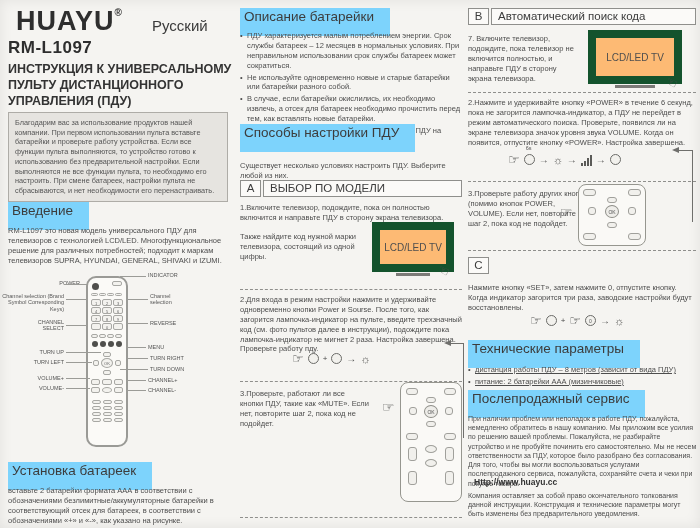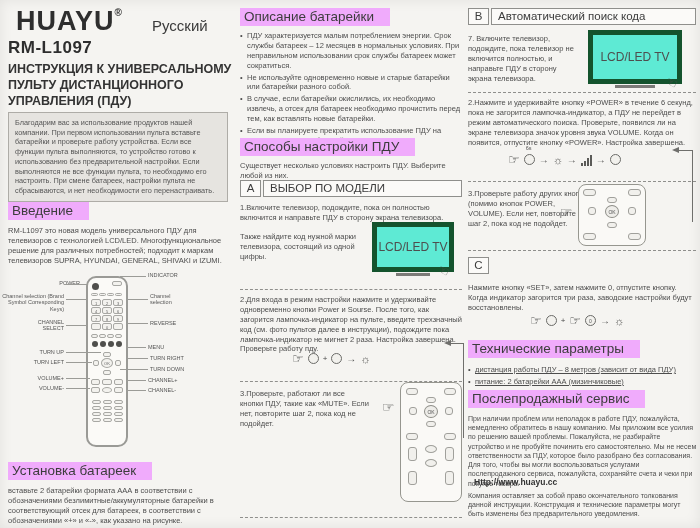--- a/index.html
+++ b/index.html
@@ -7,35 +7,35 @@
         font-family:"Liberation Sans",sans-serif;color:#4a4a4a;overflow:hidden;
         box-shadow:inset 0 0 14px rgba(0,0,0,.08);}
   .abs{position:absolute;}
   .brand{font-size:27px;font-weight:bold;letter-spacing:1px;color:#2e2e2e;}
   .reg{font-size:10px;vertical-align:14px;font-weight:bold;}
   .lang{font-size:15px;color:#3a3a3a;}
   .model{font-size:17px;font-weight:bold;color:#2e2e2e;letter-spacing:.5px;}
   .doc-title{font-size:12.5px;font-weight:bold;color:#333;line-height:1.28;width:226px;}
   .graybox{width:206px;border:1px solid #aeaca7;background:#e6e4e0;padding:5px 6px;
            font-size:7.3px;line-height:1.33;color:#555;}
-  .sec-h{font-size:13.5px;color:#3c3c3c;background:#f0abfc;display:inline-block;
-         padding:1px 16px 2px 4px;}
+  .sec-h{font-size:13.5px;color:#3c3c3c;background:#7dd3fc;display:inline-block;
+         padding:1px 16px 12px 4px;}
   .body-t{font-size:7.5px;line-height:1.32;color:#4d4d4d;}
   .small-t{font-size:7px;line-height:1.32;color:#4d4d4d;}
   .boxhdr{display:flex;gap:2px;align-items:stretch;}
   .bh-letter{border:1px solid #8f8f8c;background:#fbfaf8;min-width:15px;text-align:center;
              font-size:11.5px;padding:1px 2px 2px;color:#3c3c3c;}
   .bh-title{border:1px solid #8f8f8c;background:#fbfaf8;flex:1;font-size:11.5px;
             padding:1px 6px 2px;color:#3c3c3c;white-space:nowrap;overflow:hidden;}
   .dash{border-top:1px dashed #8f8f8c;height:0;}
   .bullets div{margin-bottom:2px;position:relative;padding-left:7px;}
   .bullets div::before{content:"•";position:absolute;left:0;top:0;}
   
-  .tv{border:5px solid #14532d;background:#5eead4;display:flex;align-items:center;
-      justify-content:center;font-size:12px;color:#4e4e4e;box-sizing:border-box;}
+  .tv{border:8px solid #14532d;background:#fdba74;display:flex;align-items:center;
+      justify-content:center;font-size:10px;color:#4e4e4e;box-sizing:border-box;}
   .tv-stand{background:#7c7b78;height:3px;}
   .hand{color:#4b4b4b;line-height:1;}
   
   .icorow{display:flex;align-items:center;gap:4px;}
   .btn-circ{width:11px;height:11px;border:1.5px solid #6b6b68;border-radius:50%;
             background:#f2f1ed;display:flex;align-items:center;justify-content:center;
             font-size:5px;color:#555;box-sizing:border-box;}
   .sun{font-size:11px;color:#5a5a58;}
   .arrow{font-size:10px;color:#555;}
   .bars{display:flex;align-items:flex-end;gap:1px;height:12px;}
@@ -169,21 +169,21 @@
   <div class="abs body-t" style="left:8px;top:486px;width:224px;">вставьте 2 батарейки формата ААА в соответствии с обозначениями безлимитные/аккумуляторные батарейки в соответствующий отсек для батареек, в соответствии с обозначениями «+» и «-», как указано на рисунке.</div>
 
   <div class="abs sec-h" style="left:240px;top:8px;">Описание батарейки</div>
   <div class="abs body-t bullets" style="left:240px;top:31px;width:222px;">
     <div>ПДУ характеризуется малым потреблением энергии. Срок службы батареек – 12 месяцев в нормальных условиях. При неправильном использовании срок службы батареек может сократиться.</div>
     <div>Не используйте одновременно новые и старые батарейки или батарейки разного собой.</div>
     <div>В случае, если батарейки окислились, их необходимо извлечь, а отсек для батареек необходимо прочистить перед тем, как вставлять новые батарейки.</div>
     <div>Если вы планируете прекратить использование ПДУ на длительное время, батарейки следует вынуть.</div>
   </div>
 
-  <div class="abs sec-h" style="left:240px;top:138px;text-align:right;">Способы настройки ПДУ</div>
+  <div class="abs sec-h" style="left:240px;top:124px;text-align:right;">Способы настройки ПДУ</div>
   <div class="abs body-t" style="left:240px;top:161px;width:222px;">Существует несколько условиях настроить ПДУ. Выберите любой из них.</div>
 
   <div class="abs boxhdr" style="left:240px;top:180px;width:222px;">
     <span class="bh-letter">А</span>
     <span class="bh-title">ВЫБОР ПО МОДЕЛИ</span>
   </div>
   <div class="abs body-t" style="left:240px;top:203px;width:222px;">1.Включите телевизор, подождите, пока он полностью включится и направьте ПДУ в сторону экрана телевизора.</div>
   <div class="abs body-t" style="left:240px;top:232px;width:122px;">Также найдите код нужной марки телевизора, состоящий из одной цифры.</div>
   <div class="abs" style="left:372px;top:222px;">
     <div class="tv" style="width:82px;height:50px;">LCD/LED TV</div>

